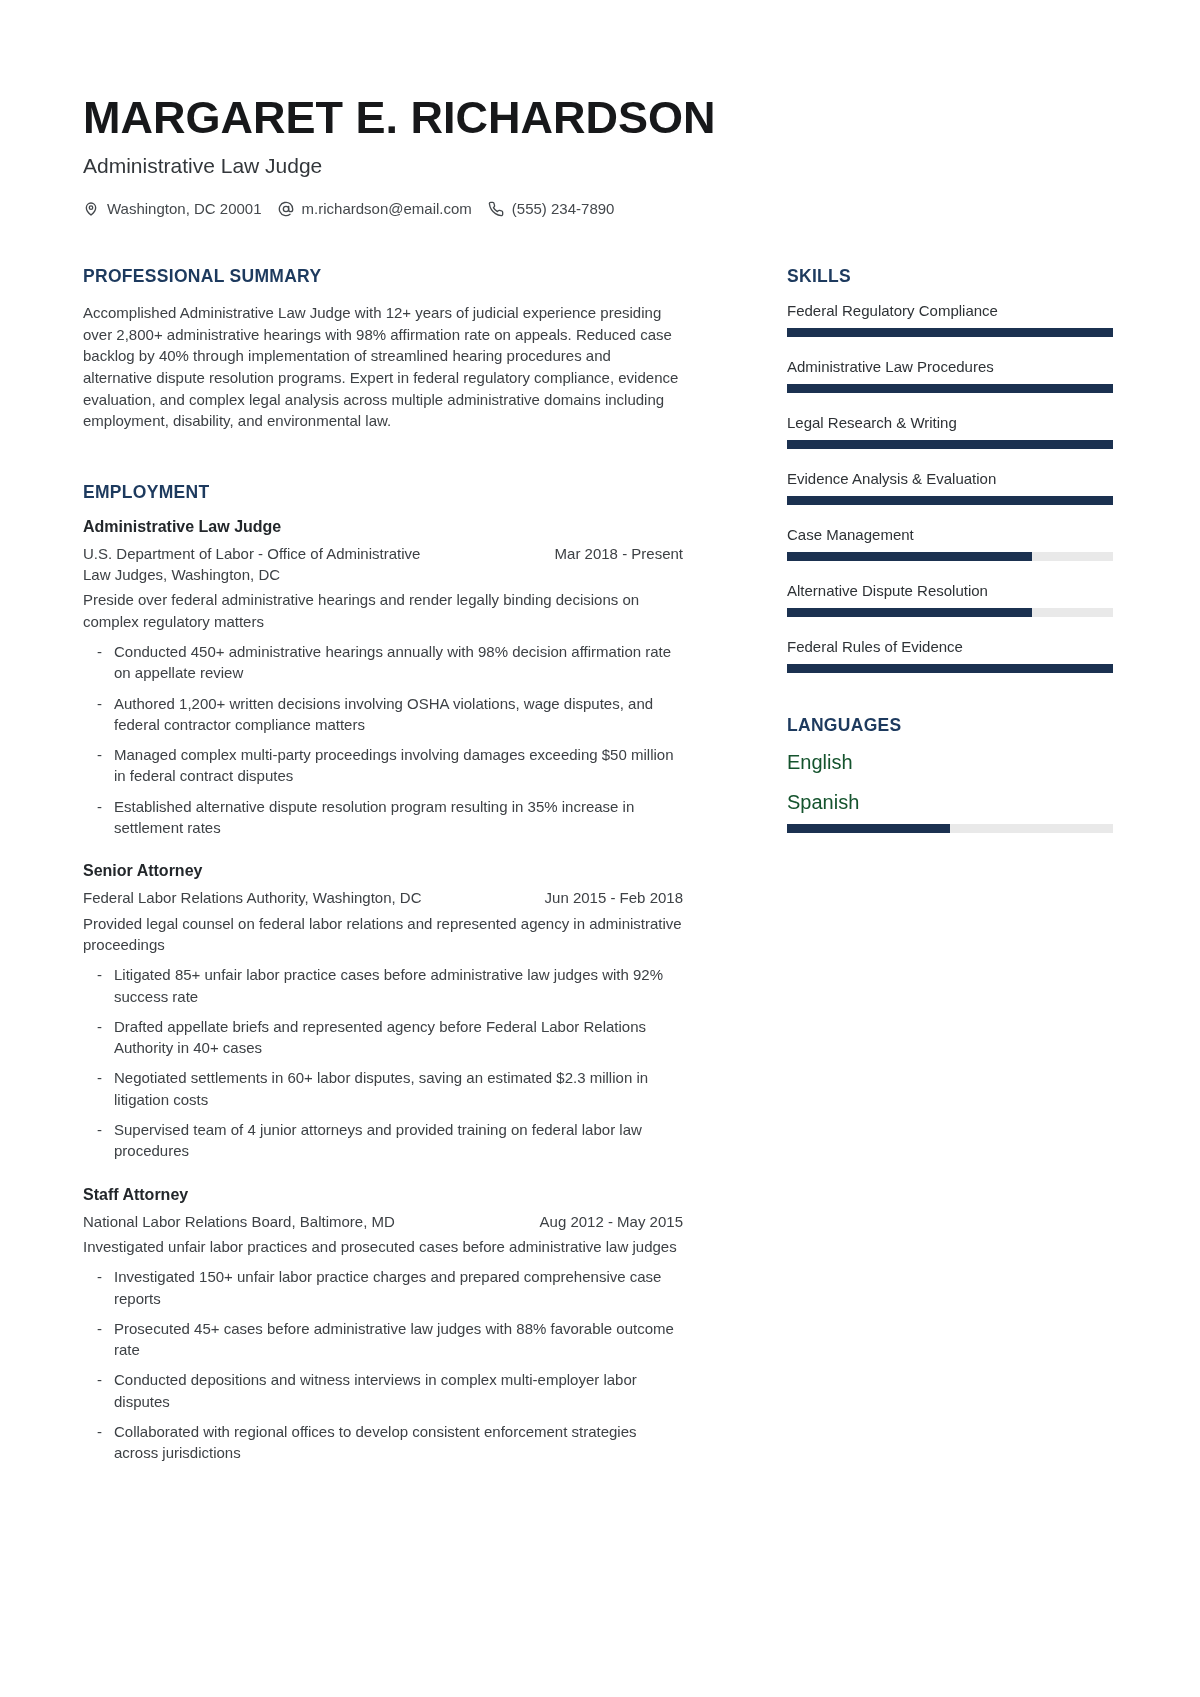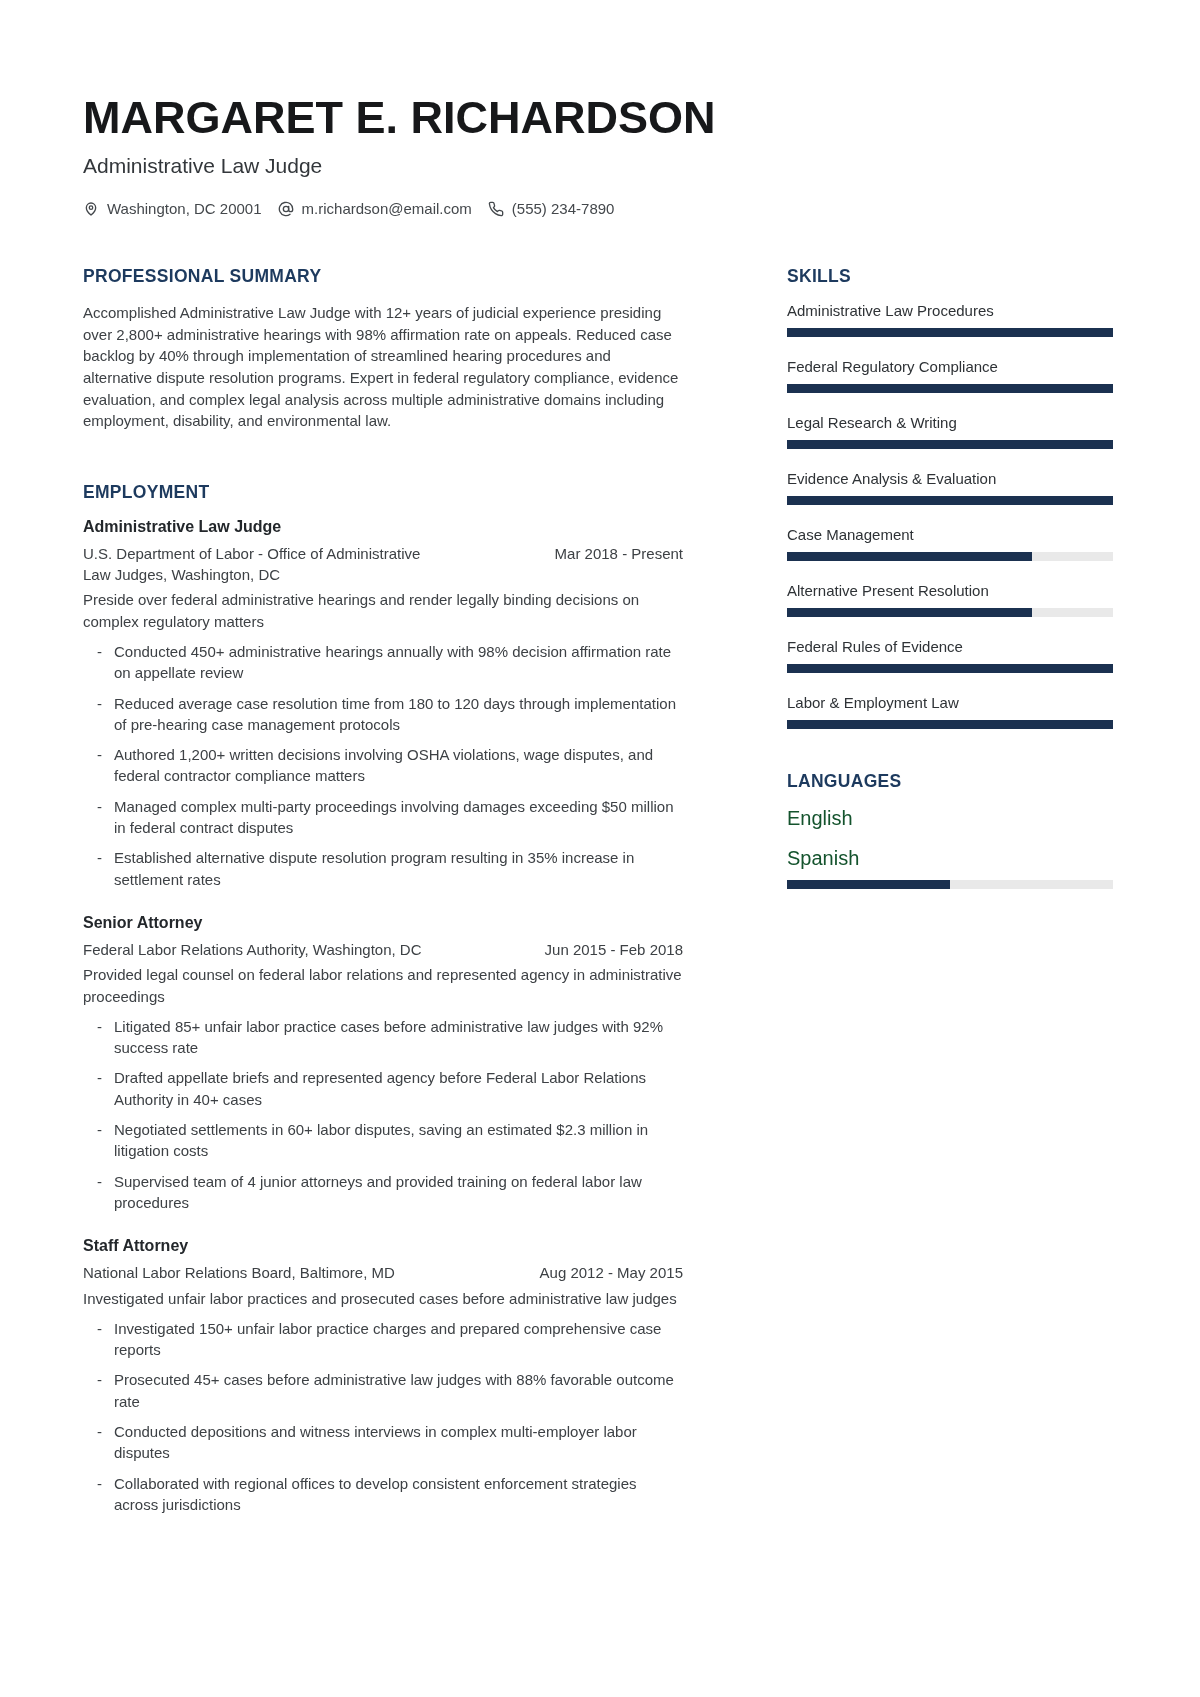--- a/index.html
+++ b/index.html
@@ -103,21 +103,20 @@
 
         <article class="job">
           <h3 class="job-title">Administrative Law Judge</h3>
           <div class="job-meta">
             <div class="job-company">U.S. Department of Labor - Office of Administrative Law Judges, Washington, DC</div>
             <div class="job-dates">Mar 2018 - Present</div>
           </div>
           <p class="job-desc">Preside over federal administrative hearings and render legally binding decisions on complex regulatory matters</p>
           <ul class="bullets">
             <li>Conducted 450+ administrative hearings annually with 98% decision affirmation rate on appellate review</li>
-            <li>Reduced average case resolution time from 180 to 120 days through implementation of pre-hearing case management protocols</li>
             <li>Authored 1,200+ written decisions involving OSHA violations, wage disputes, and federal contractor compliance matters</li>
             <li>Managed complex multi-party proceedings involving damages exceeding $50 million in federal contract disputes</li>
             <li>Established alternative dispute resolution program resulting in 35% increase in settlement rates</li>
           </ul>
         </article>
 
         <article class="job">
           <h3 class="job-title">Senior Attorney</h3>
           <div class="job-meta">
             <div class="job-company">Federal Labor Relations Authority, Washington, DC</div>
@@ -149,63 +148,57 @@
       </section>
 
     </div>
 
     <div class="col-right">
 
       <section>
         <h2 class="section-heading">SKILLS</h2>
 
         <div class="skill">
+          <div class="skill-label">Federal Regulatory Compliance</div>
+          <div class="bar">
+              <div class="bar-fill" style="width: 100%;"></div>
+            </div>
+        </div>
+        <div class="skill">
           <div class="skill-label">Administrative Law Procedures</div>
           <div class="bar">
               <div class="bar-fill" style="width: 100%;"></div>
             </div>
         </div>
         <div class="skill">
-          <div class="skill-label">Federal Regulatory Compliance</div>
-          <div class="bar">
-              <div class="bar-fill" style="width: 100%;"></div>
-            </div>
-        </div>
-        <div class="skill">
           <div class="skill-label">Legal Research &amp; Writing</div>
           <div class="bar">
               <div class="bar-fill" style="width: 100%;"></div>
             </div>
         </div>
         <div class="skill">
           <div class="skill-label">Evidence Analysis &amp; Evaluation</div>
           <div class="bar">
               <div class="bar-fill" style="width: 100%;"></div>
             </div>
         </div>
         <div class="skill">
           <div class="skill-label">Case Management</div>
           <div class="bar">
               <div class="bar-fill" style="width: 75%;"></div>
             </div>
         </div>
         <div class="skill">
-          <div class="skill-label">Alternative Present Resolution</div>
+          <div class="skill-label">Alternative Dispute Resolution</div>
           <div class="bar">
               <div class="bar-fill" style="width: 75%;"></div>
             </div>
         </div>
         <div class="skill">
           <div class="skill-label">Federal Rules of Evidence</div>
-          <div class="bar">
-              <div class="bar-fill" style="width: 100%;"></div>
-            </div>
-        </div>
-        <div class="skill">
-          <div class="skill-label">Labor &amp; Employment Law</div>
           <div class="bar">
               <div class="bar-fill" style="width: 100%;"></div>
             </div>
         </div>
       </section>
 
       <section class="languages-section">
         <h2 class="section-heading">LANGUAGES</h2>
         <div class="lang">
           <div class="lang-label">English</div>

